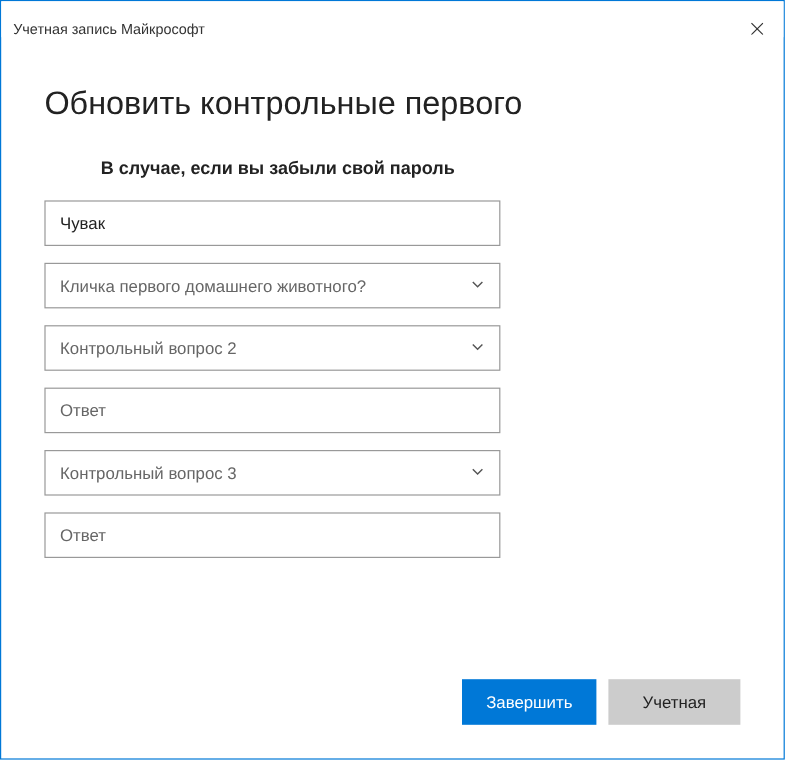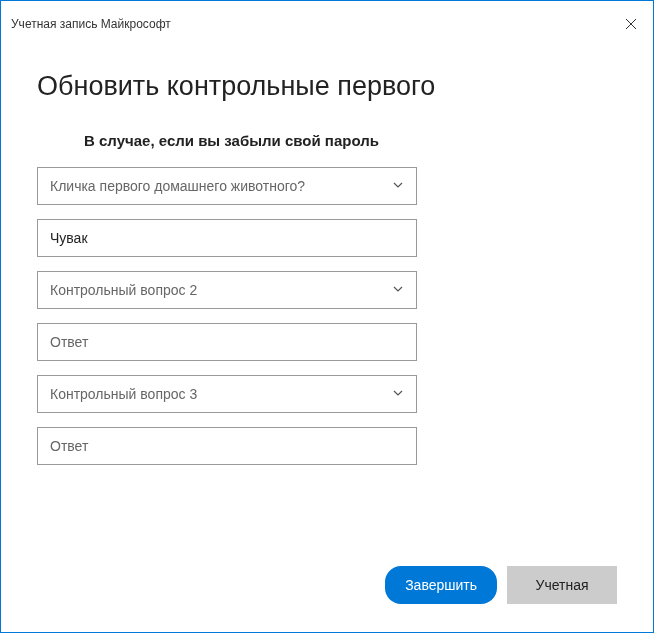--- a/index.html
+++ b/index.html
@@ -104,21 +104,20 @@
       min-width: 110px;
       height: 38px;
       border: none;
       font-size: 14px;
       cursor: pointer;
       padding: 0 20px;
     }
     .btn-primary {
       background: #0078d7;
       color: #fff;
-      border-radius: 16px;
     }
     .btn-secondary {
       background: #ccc;
       color: #222;
     }
     svg.chev {
       width: 12px;
       height: 12px;
     }
   </style>
@@ -133,31 +132,31 @@
       <line x1="10" y1="0" x2="0" y2="10" stroke="currentColor" stroke-width="1"></line>
     </svg>
   </div>
 </div>
 
 <div class="content">
   <h1 class="heading">Обновить контрольные первого</h1>
   <div class="subheading">В случае, если вы забыли свой пароль</div>
 
   <div class="form-group">
+    <input type="text" class="text-input" value="Чувак" style="">
+  </div>
+  <div class="form-group">
     <div class="select-box">
       <span>Кличка первого домашнего животного?</span>
       <span class="chevron">
         <svg class="chev" viewBox="0 0 12 12">
             <polyline points="2,4 6,8 10,4" fill="none" stroke="currentColor" stroke-width="1.2"></polyline>
           </svg>
       </span>
     </div>
-  </div>
-  <div class="form-group">
-    <input type="text" class="text-input" value="Чувак" style="">
   </div>
 
   <div class="form-group">
     <div class="select-box">
       <span>Контрольный вопрос 2</span>
       <span class="chevron">
         <svg class="chev" viewBox="0 0 12 12">
             <polyline points="2,4 6,8 10,4" fill="none" stroke="currentColor" stroke-width="1.2"></polyline>
           </svg>
       </span>

